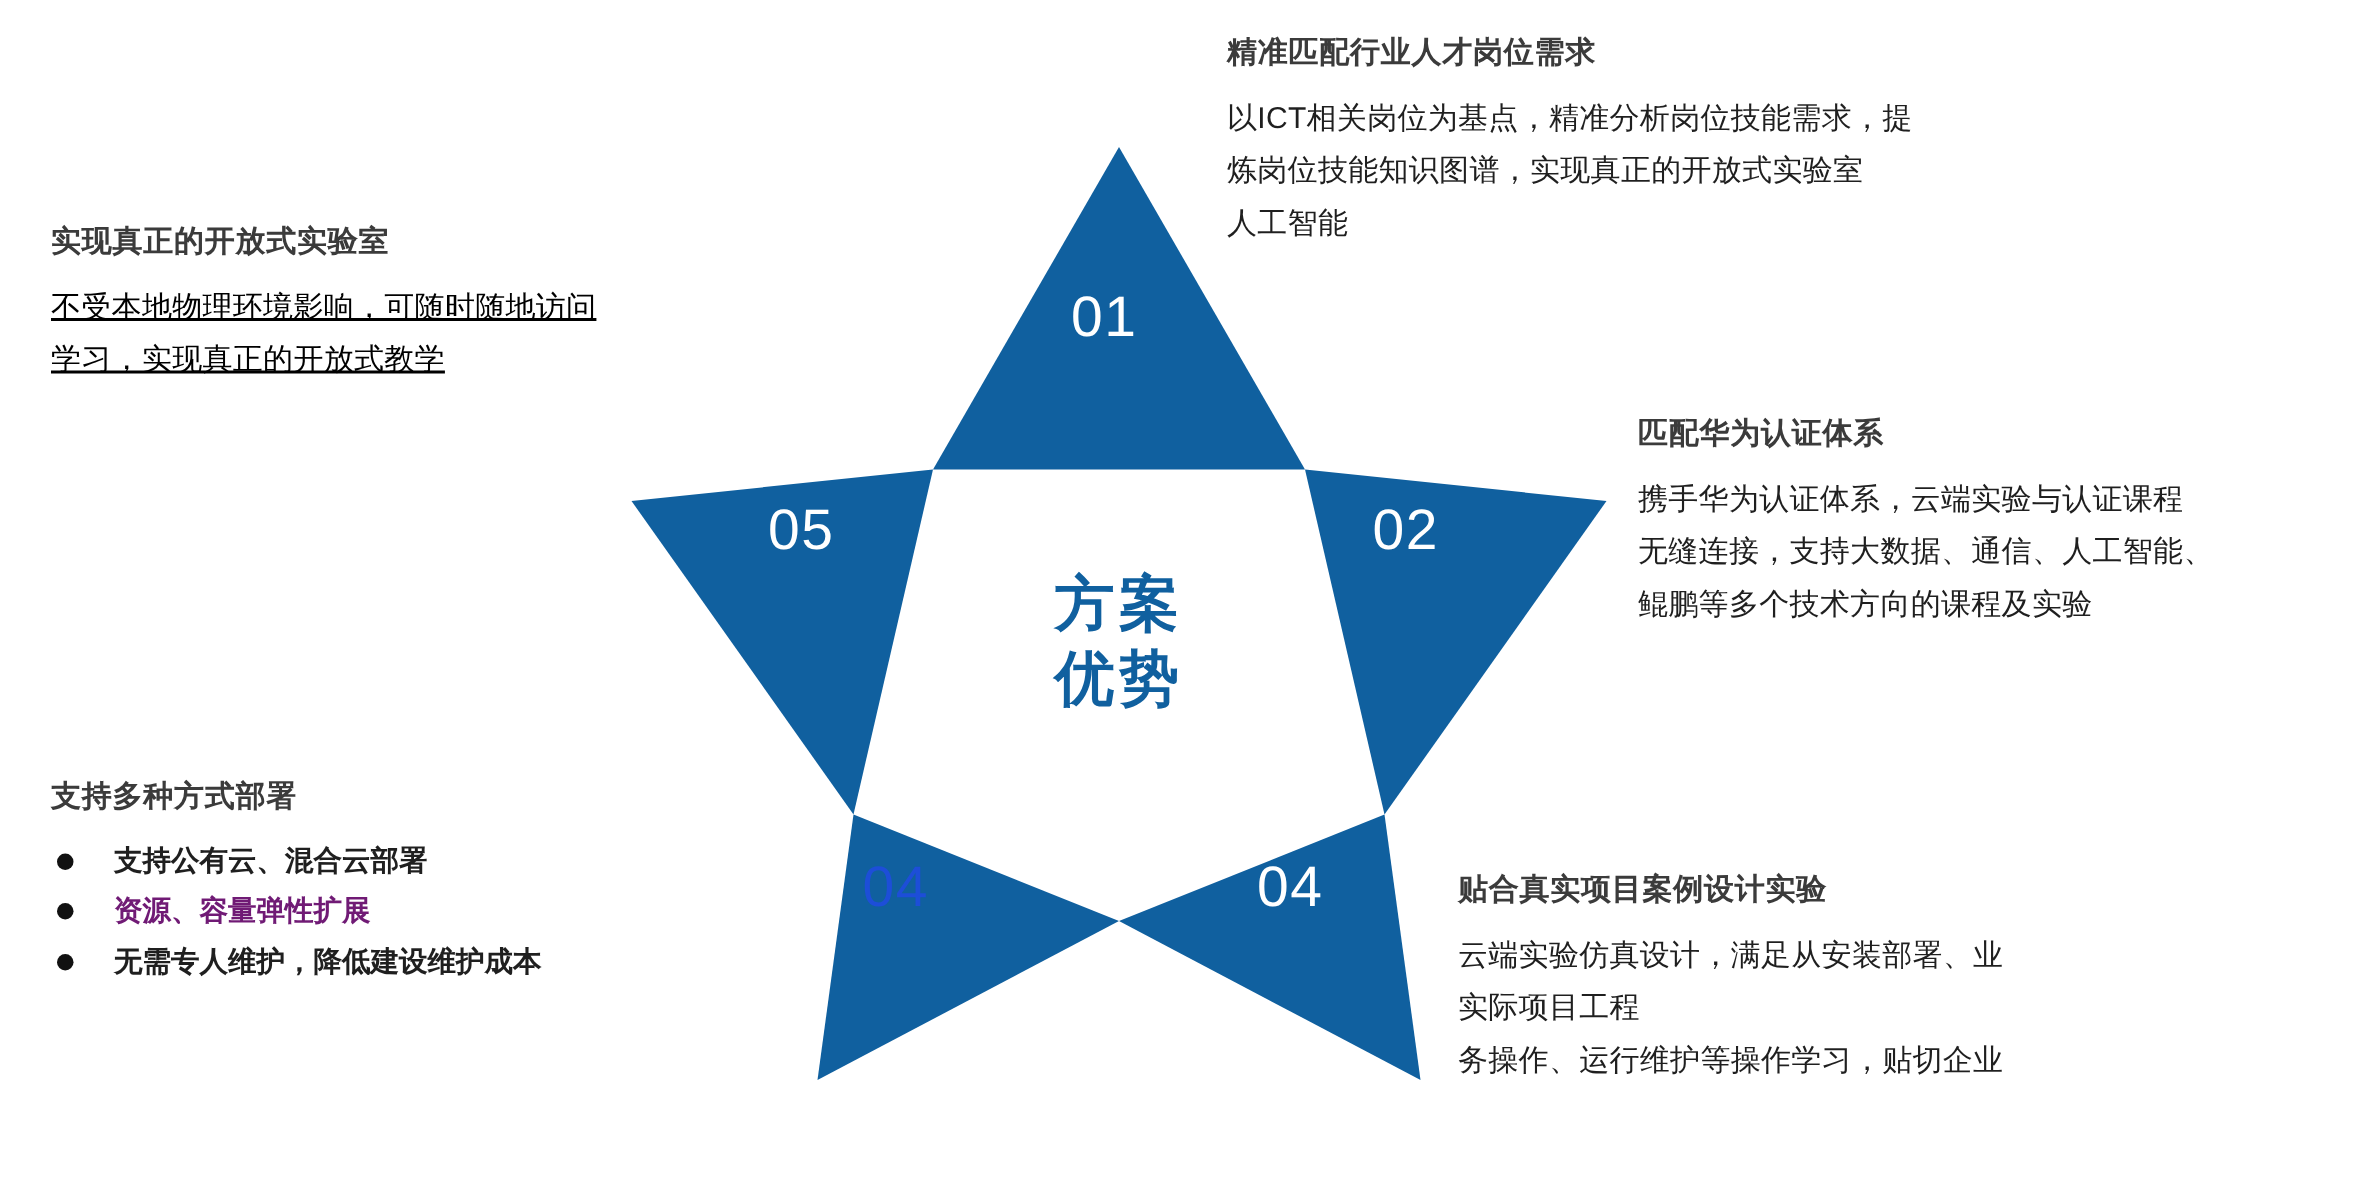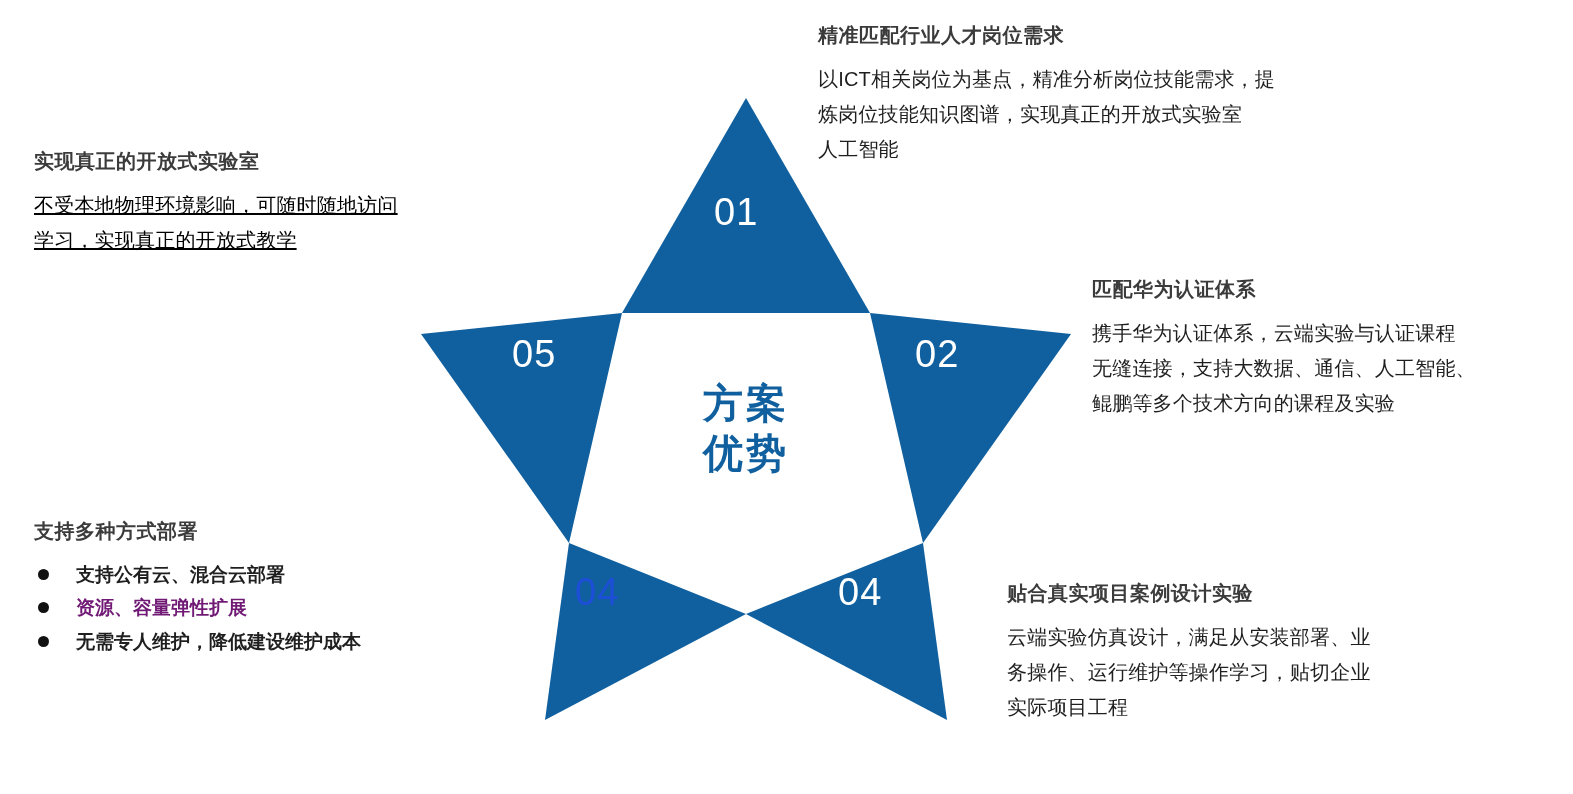--- a/index.html
+++ b/index.html
@@ -91,21 +91,21 @@
     top: 11px;
     width: 11px;
     height: 11px;
     border-radius: 50%;
     background: #111111;
   }
 
   
   #block-01 { left: 818px; top: 22px;  width: 600px; }
   #block-02 { left: 1092px; top: 276px; width: 470px; }
-  #block-03 { left: 972px; top: 580px; width: 480px; margin-left: 35px; }
+  #block-03 { left: 972px; top: 580px; width: 480px; }
   #block-04 { left: 34px;  top: 518px; width: 470px; }
   #block-05 { left: 34px;  top: 148px; width: 480px; }
 </style>
 </head>
 <body>
 
 <div id="canvas" style="background: rgb(255, 255, 255);">
 
   <svg id="star-graphic" viewBox="0 0 1573 794" xmlns="http://www.w3.org/2000/svg">
 
@@ -149,22 +149,22 @@
       <span class="bline">携手华为认证体系，云端实验与认证课程</span>
       <span class="bline">无缝连接，支持大数据、通信、人工智能、</span>
       <span class="bline">鲲鹏等多个技术方向的课程及实验</span>
     </p>
   </div>
 
   <div class="block" id="block-03">
     <h2 class="block-title" style="color: rgb(59, 59, 59);">贴合真实项目案例设计实验</h2>
     <p class="block-body" style="color: rgb(31, 31, 31);">
       <span class="bline">云端实验仿真设计，满足从安装部署、业</span>
+      <span class="bline">实际项目工程</span>
       <span class="bline">务操作、运行维护等操作学习，贴切企业</span>
-      <span class="bline">实际项目工程</span>
     </p>
   </div>
 
   <div class="block" id="block-04">
     <h2 class="block-title" style="color: rgb(59, 59, 59);">支持多种方式部署</h2>
     <ul class="bullet-list">
       <li style="color: rgb(31, 31, 31);">
         <span class="dot"></span>
         <span>支持公有云、混合云部署</span>
       </li>

